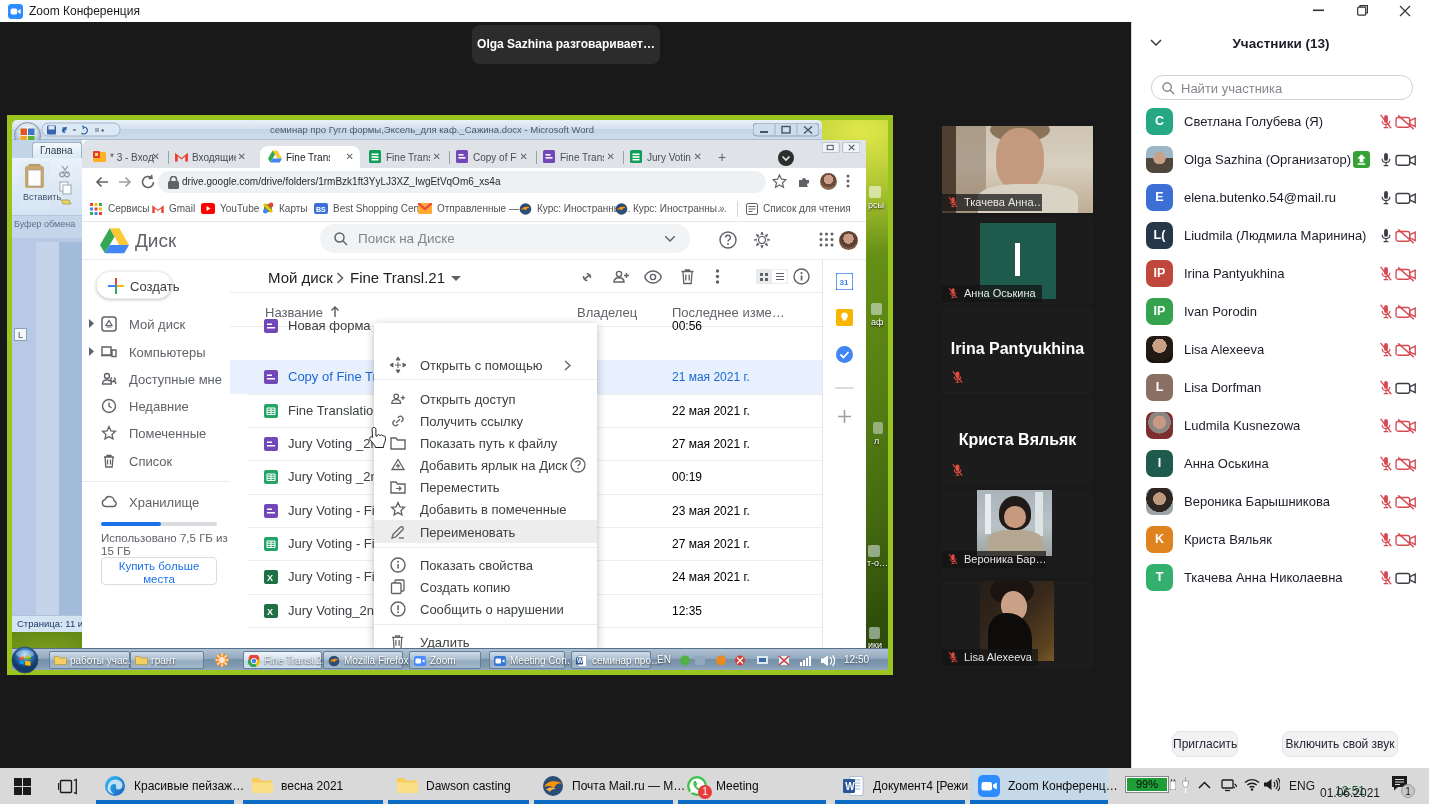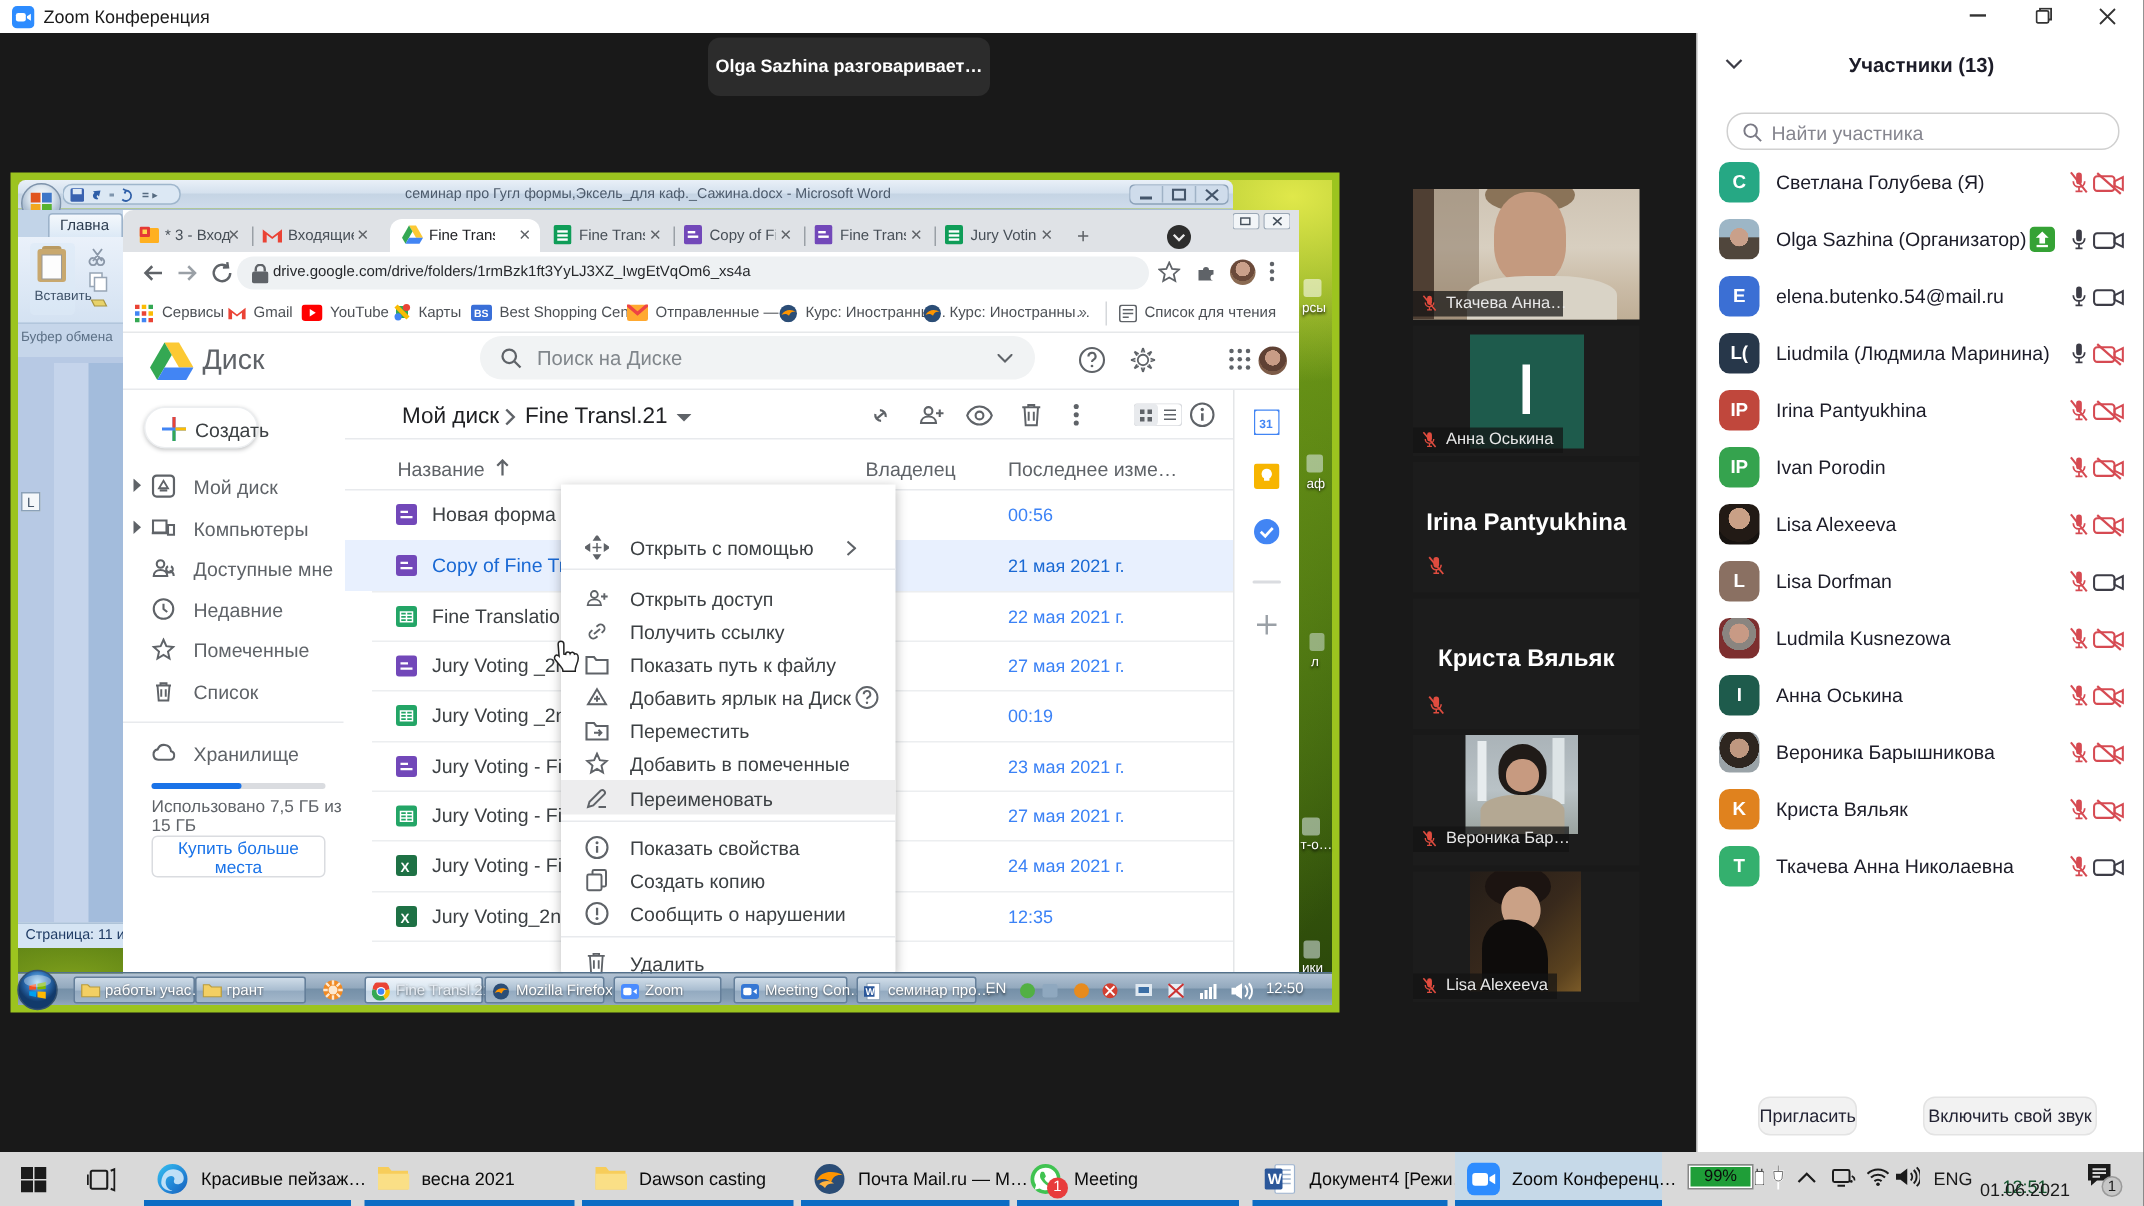--- a/index.html
+++ b/index.html
@@ -54,21 +54,21 @@
 #drive { left:0; top:82px; width:784px; height:427px; background:#fff; }
 #dhead { left:0; top:0; width:784px; height:38px; border-bottom:1px solid #e8eaed; }
 #dsearch { left:238px; top:2px; width:370px; height:29px; background:#f1f3f4; border-radius:15px; }
 #dnav { left:0; top:38px; width:148px; height:389px; }
 .ni { position:absolute; left:47px; font-size:13px; color:#5f6368; white-space:nowrap; }
 .nico { position:absolute; left:19px; width:16px; height:16px; }
 #dcontent { left:148px; top:38px; width:592px; height:389px; }
 #dside { left:740px; top:38px; width:44px; height:389px; border-left:1px solid #e4e6e8; }
 .frow { position:absolute; left:0; width:592px; height:34px; }
 .fname { position:absolute; left:58px; top:9px; font-size:13px; color:#3c4043; white-space:nowrap; }
-.fdate { position:absolute; left:442px; top:10px; font-size:12px; color:#3b82f6; white-space:nowrap; }
+.fdate { position:absolute; left:442px; top:10px; font-size:12px; color:#000000; white-space:nowrap; }
 .fline { position:absolute; left:18px; width:574px; height:1px; background:#eceef0; }
 .ficon { position:absolute; left:34px; top:10px; width:14px; height:14px; border-radius:2px; }
 
 
 #cmenu { left:374px; top:323px; width:223px; height:326px; background:#ffffff; box-shadow:0 2px 8px rgba(0,0,0,.28); border-radius:0 0 2px 2px; }
 .mi { position:absolute; left:0; width:223px; height:22px; font-size:13px; color:#3c4043; }
 .mi .mt { position:absolute; left:46px; top:4px; white-space:nowrap; }
 .msep { position:absolute; left:0; width:223px; height:1px; background:#e8eaed; }
 .mico { position:absolute; left:16px; top:3px; width:16px; height:16px; color:#5f6368; }
 
@@ -511,21 +511,21 @@
           </svg>
         <div class="abs" style="left:0;top:32px;width:592px;height:1px;background:#e8eaed;"></div>
         <div class="abs" style="left:35px;top:45px;font-size:13px;color:#5f6368;">Название</div>
         <svg class="abs" style="left:100px;top:46px" width="10" height="12" viewBox="0 0 10 12">
             <path d="M5 11 V1 M1.5 4.5 L5 1 L8.5 4.5" fill="none" stroke="#5f6368" stroke-width="1.5"></path>
           </svg>
         <div class="abs" style="left:347px;top:45px;font-size:13px;color:#5f6368;">Владелец</div>
         <div class="abs" style="left:442px;top:45px;font-size:13px;color:#5f6368;">Последнее изме…</div>
         <div class="abs" style="left:0;top:66px;width:592px;height:1px;background:#e8eaed;"></div>
         <div class="abs" style="left:0;top:100px;width:592px;height:34px;background:#e8f0fe;"></div>
-        <div class="frow" style="top:66px">
+        <div class="frow" style="top:49px">
             <div class="ficon" style="background:#7248b9"><svg width="14" height="14" viewBox="0 0 14 14">
                 <rect x="3" y="4.5" width="5" height="1.5" fill="#fff"></rect>
                 <rect x="3" y="8" width="8" height="1.5" fill="#fff"></rect>
               </svg></div>
             <div class="fname">Новая форма</div>
             <div class="fdate">00:56</div>
           </div>
         <div class="frow" style="top:100px">
             <div class="ficon" style="background:#7248b9"><svg width="14" height="14" viewBox="0 0 14 14">
                 <rect x="3" y="4.5" width="5" height="1.5" fill="#fff"></rect>

